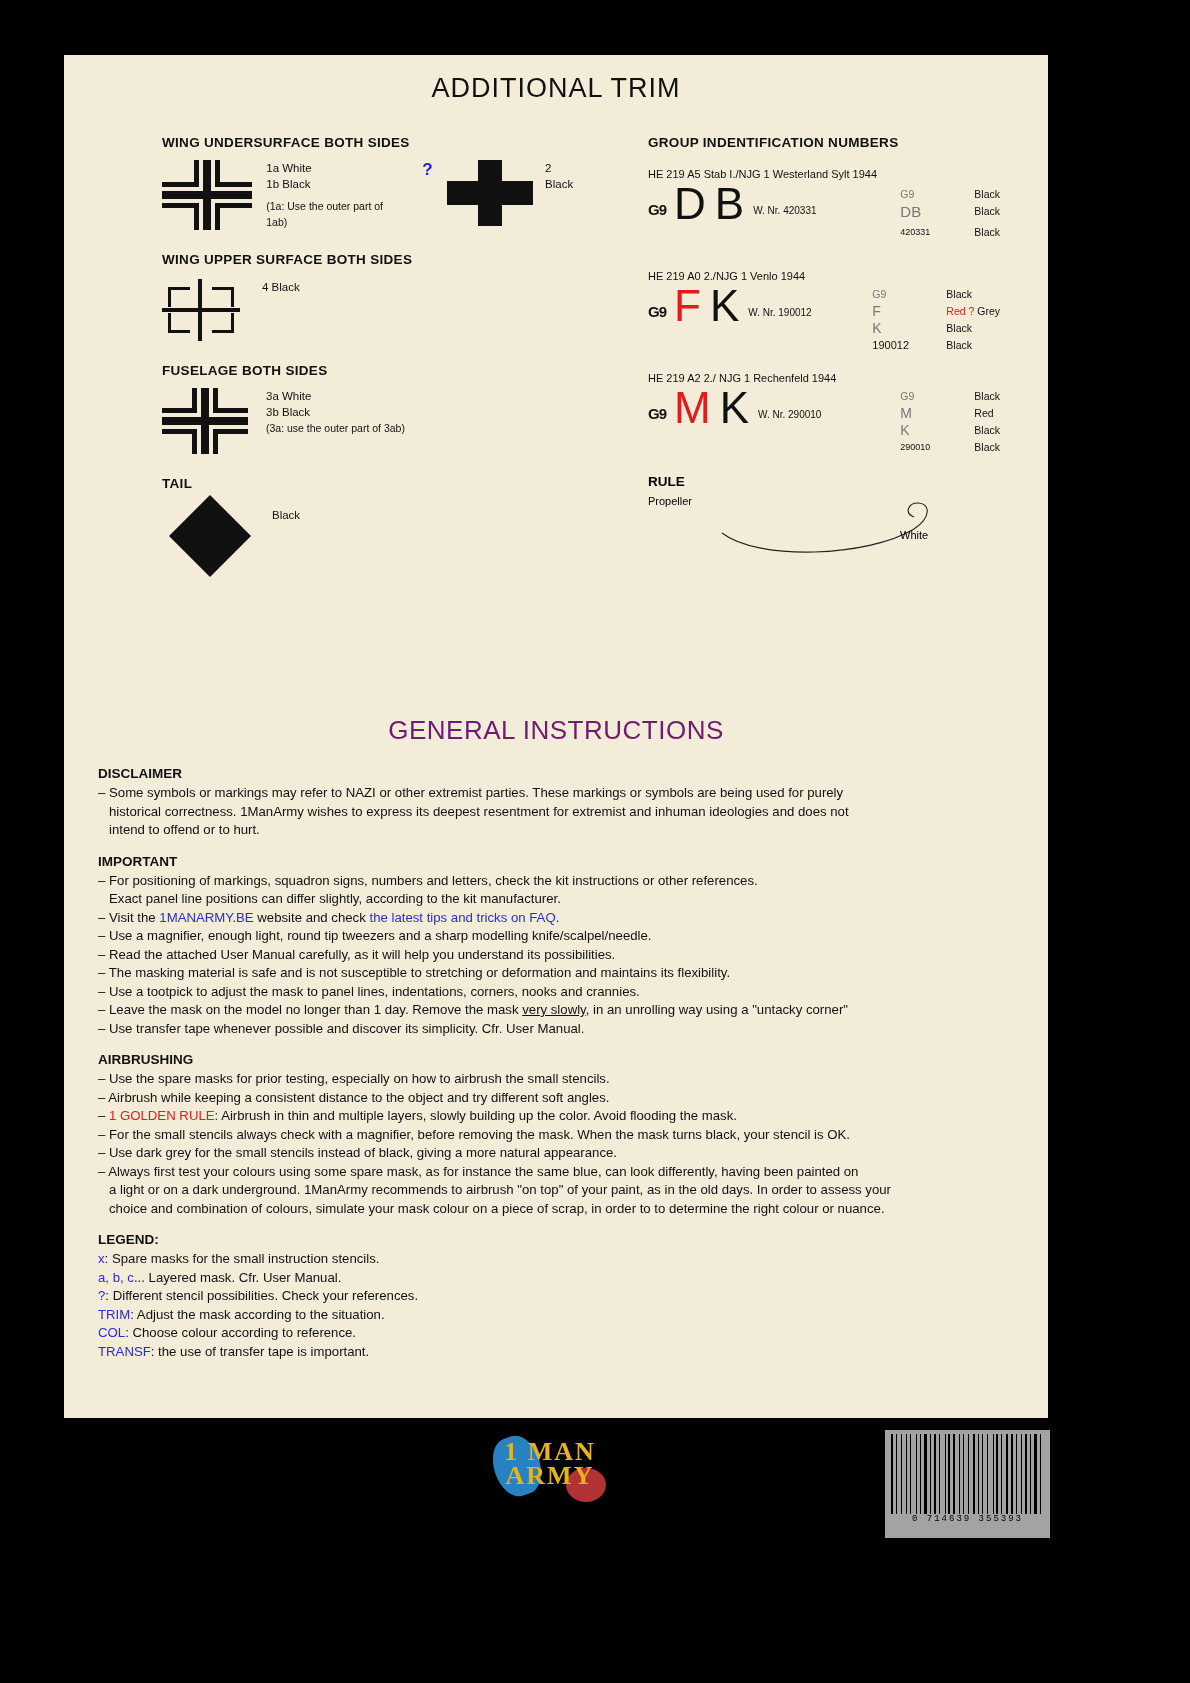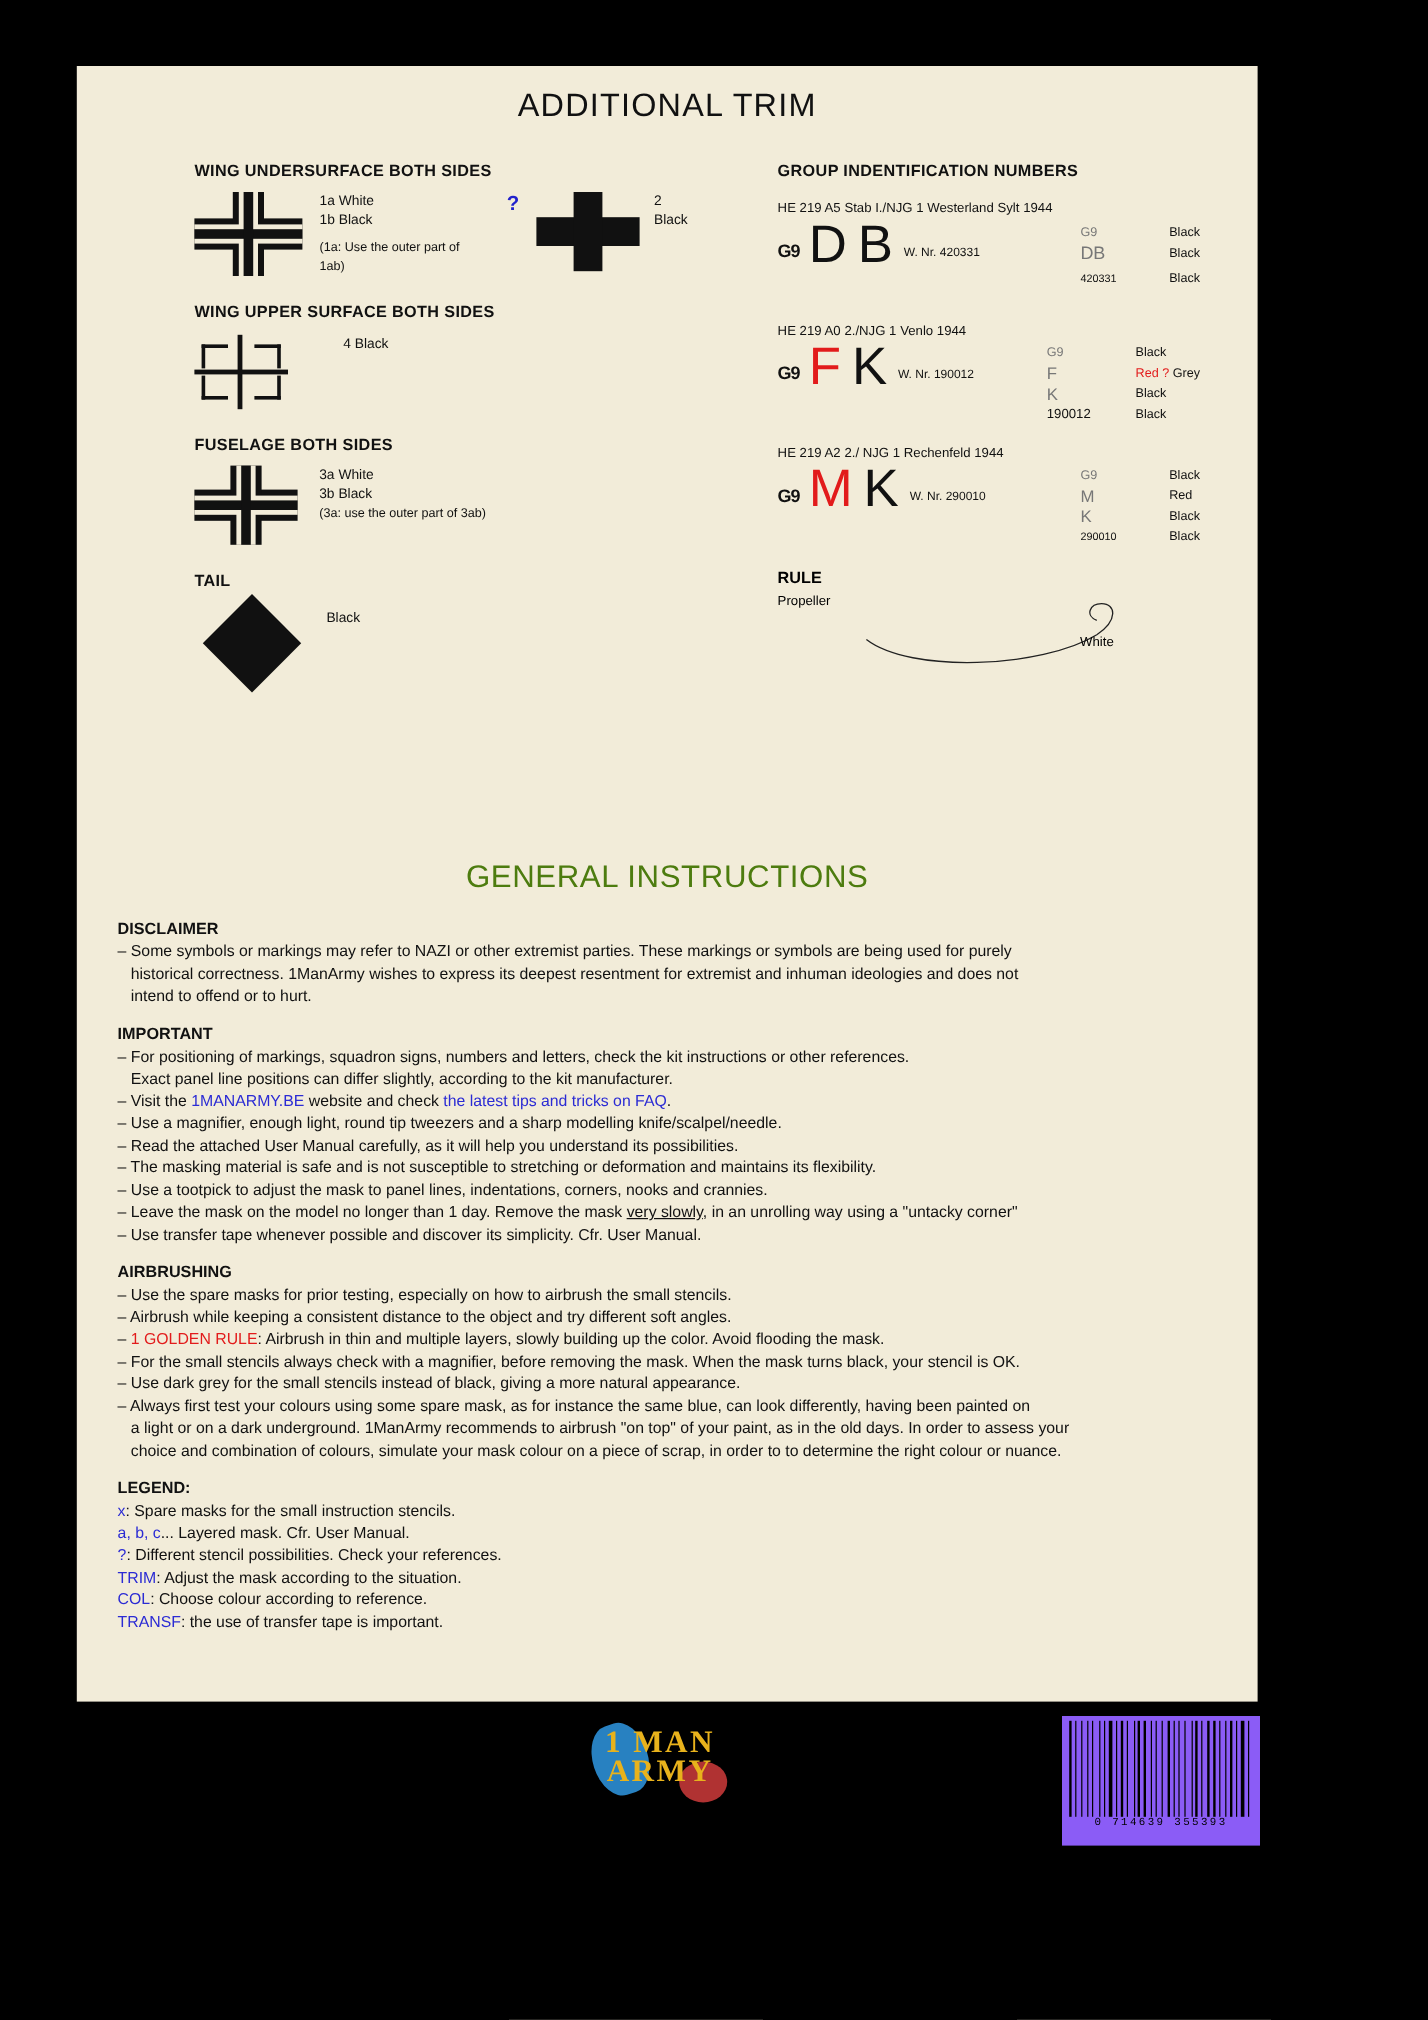--- a/index.html
+++ b/index.html
@@ -45,37 +45,37 @@
   .blk{color:#111;}
   .red{color:#e21b1b;}
   .wnr{font-size:10px;color:#111;padding-bottom:10px;}
   .legend-col{position:absolute;right:8px;font-size:10.5px;color:#111;}
   .legend-col .lrow{display:flex;gap:22px;line-height:17px;}
   .lg{color:#777;}
   .other-h{font-weight:bold;font-size:13.5px;margin-top:6px;}
 
   
   .gi{position:absolute;left:0;top:660px;width:984px;}
-  .gi h2{text-align:center;font-weight:400;font-size:26px;letter-spacing:.5px;margin:0 0 20px 0;color:#4d7c0f;}
+  .gi h2{text-align:center;font-weight:400;font-size:26px;letter-spacing:.5px;margin:0 0 20px 0;color:#701a75;}
   .gi .wrap{padding:0 34px 0 34px;}
   .gi h3{font-size:13.5px;font-weight:bold;margin:14px 0 3px 0;color:#111;}
   .gi p{margin:0;font-size:13.2px;line-height:18.5px;color:#111;}
   .gi p.ind{padding-left:11px;text-indent:-11px;}
   .gi .sub{padding-left:11px;}
   .blue{color:#2b2bd4;}
   .link{color:#2b2bd4;}
   .redtxt{color:#e21b1b;}
   u{text-decoration:underline;}
 
   
   .logo{position:absolute;left:470px;top:1440px;width:160px;text-align:center;}
   .logo .l1{font-family:"Liberation Serif",serif;font-weight:bold;color:#e8b21c;font-size:26px;line-height:24px;letter-spacing:2px;}
   .logo .blob{position:absolute;left:24px;top:-4px;width:46px;height:60px;border-radius:50%/60%;background:#2c8fd6;opacity:.9;transform:rotate(-18deg);}
   .logo .blob2{position:absolute;left:96px;top:28px;width:40px;height:34px;border-radius:50%;background:#cf3b3b;opacity:.85;}
-  .barcode{position:absolute;left:885px;top:1430px;width:165px;height:108px;background:#8b5cf6;padding:4px 6px 2px 6px;box-sizing:border-box;}
+  .barcode{position:absolute;left:885px;top:1430px;width:165px;height:108px;background:#a3a3a3;padding:4px 6px 2px 6px;box-sizing:border-box;}
   .bars{height:80px;display:flex;align-items:stretch;}
   .bars i{display:block;background:#000;margin-right:1px;}
   .bcnum{font-size:9px;font-family:"Liberation Mono",monospace;letter-spacing:2px;text-align:center;}
 </style>
 </head>
 <body>
 
 <div class="page">
 
   <div class="title">ADDITIONAL TRIM</div>
@@ -104,21 +104,21 @@
         <div class="cross2">
             <div class="bh"></div>
             <div class="bv"></div>
           </div>
         <div class="legend-txt" style="margin-left:14px;">2  Black</div>
       </div>
     </div>
 
     <div class="block" style="margin-top:22px;">
       <div class="sec-h">WING UPPER SURFACE BOTH SIDES</div>
-      <div class="row" style="margin-top:12px;gap:24px;">
+      <div class="row" style="margin-top:12px;">
         <div class="ucross">
           <i style="left:6px;top:8px;width:22px;height:3px;"></i>
           <i style="left:6px;top:8px;width:3px;height:20px;"></i>
           <i style="left:50px;top:8px;width:22px;height:3px;"></i>
           <i style="left:69px;top:8px;width:3px;height:20px;"></i>
           <i style="left:6px;top:51px;width:22px;height:3px;"></i>
           <i style="left:6px;top:34px;width:3px;height:20px;"></i>
           <i style="left:50px;top:51px;width:22px;height:3px;"></i>
           <i style="left:69px;top:34px;width:3px;height:20px;"></i>
           <i style="left:36px;top:0px;width:4px;height:62px;"></i>

